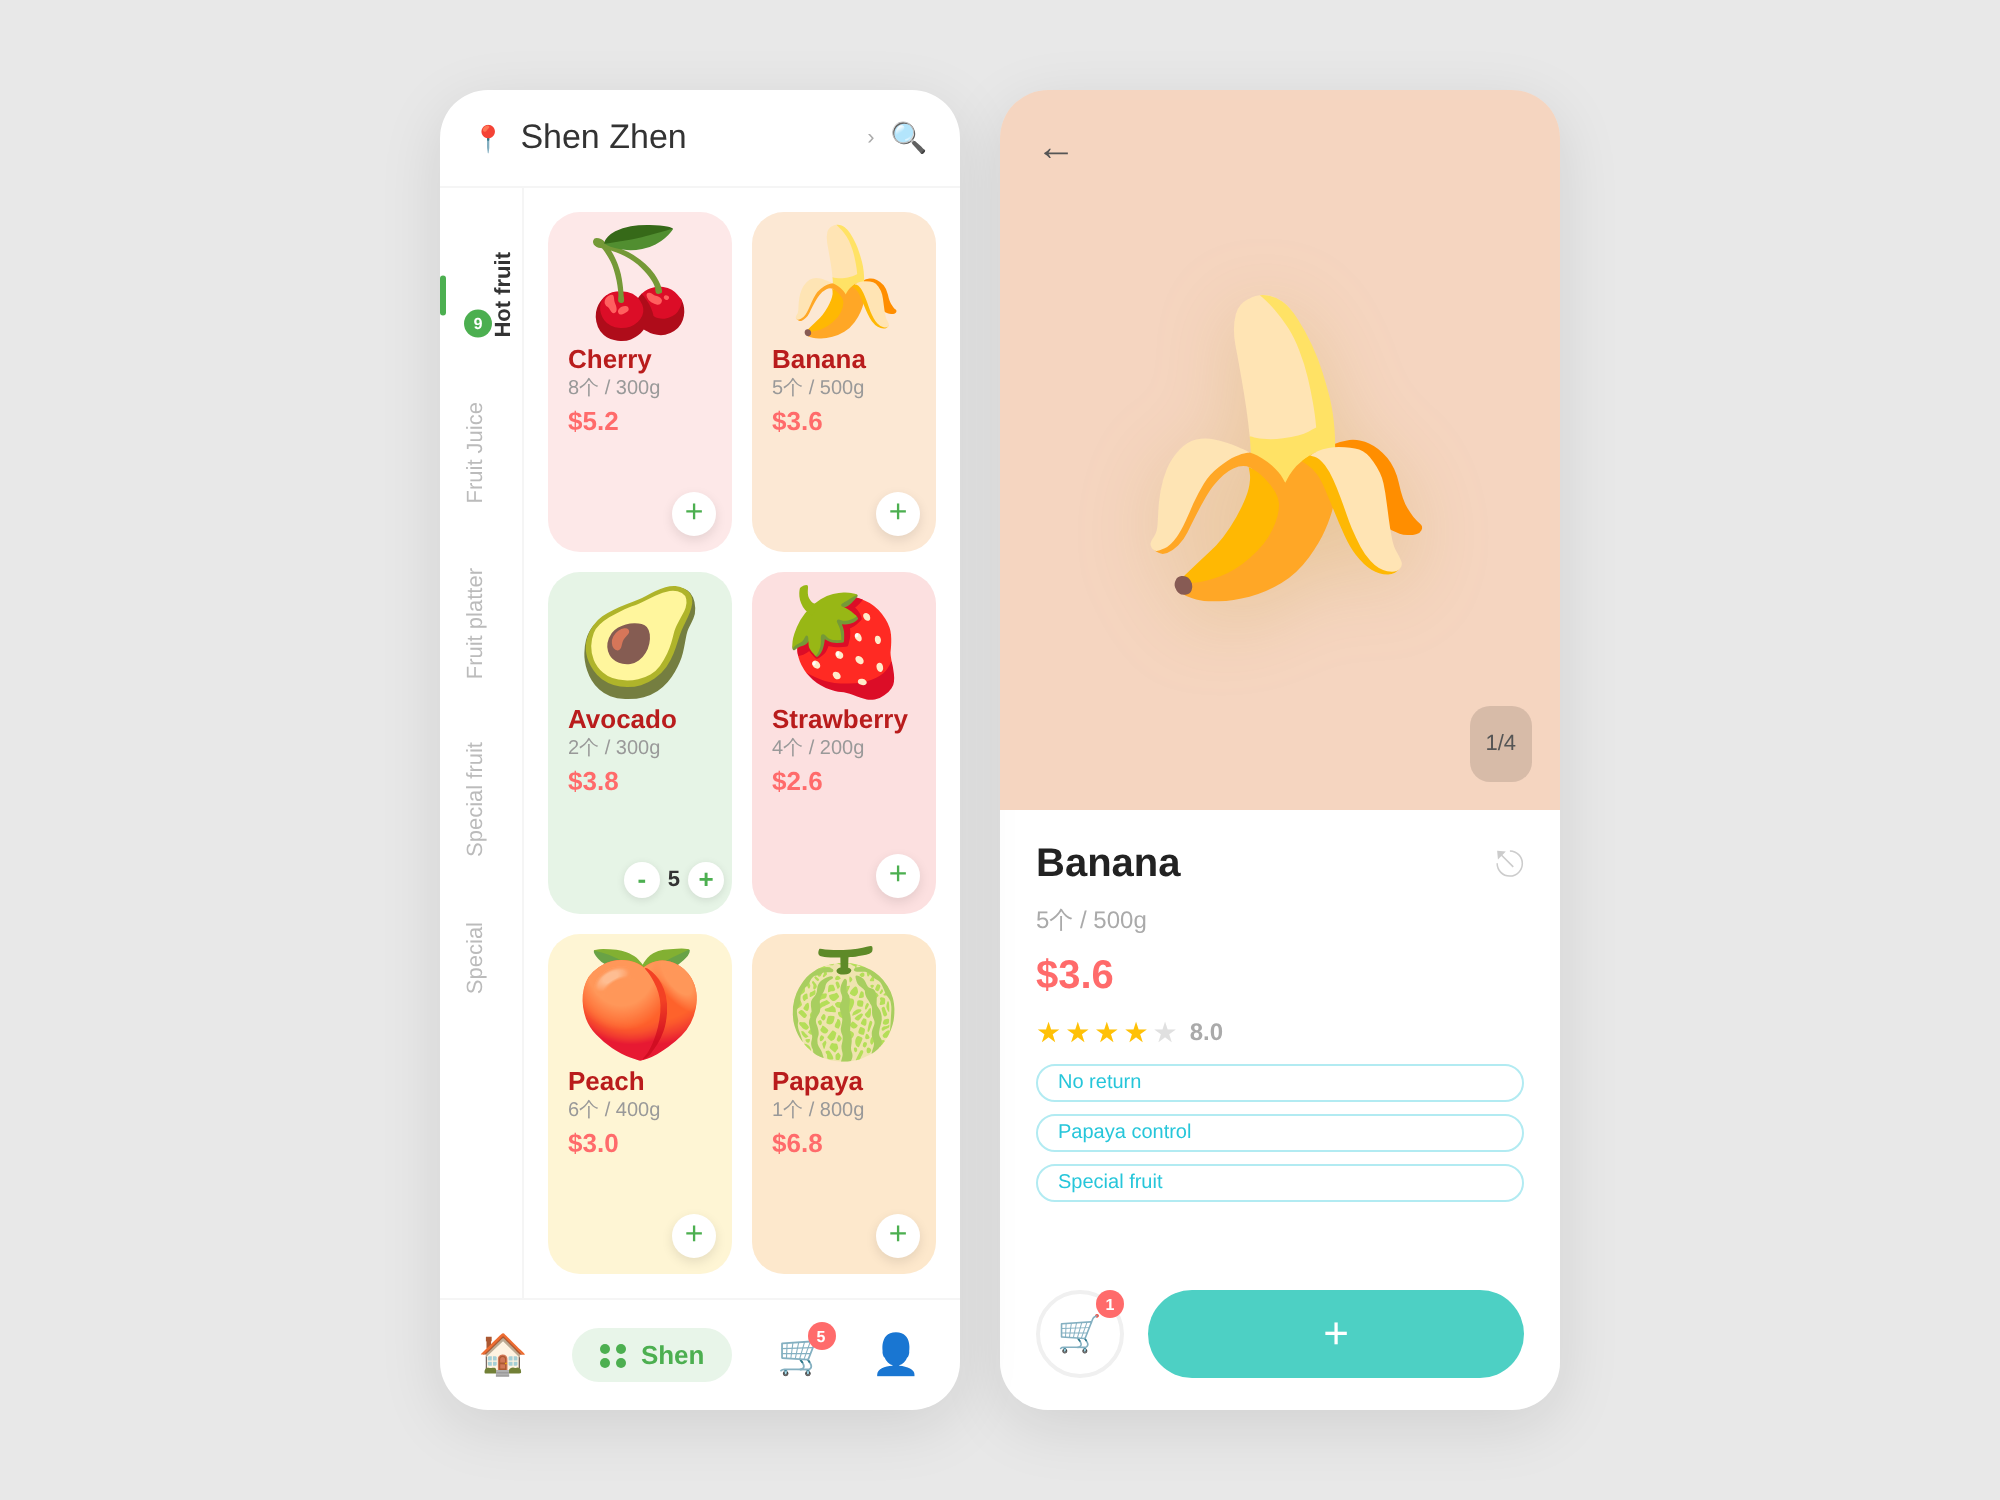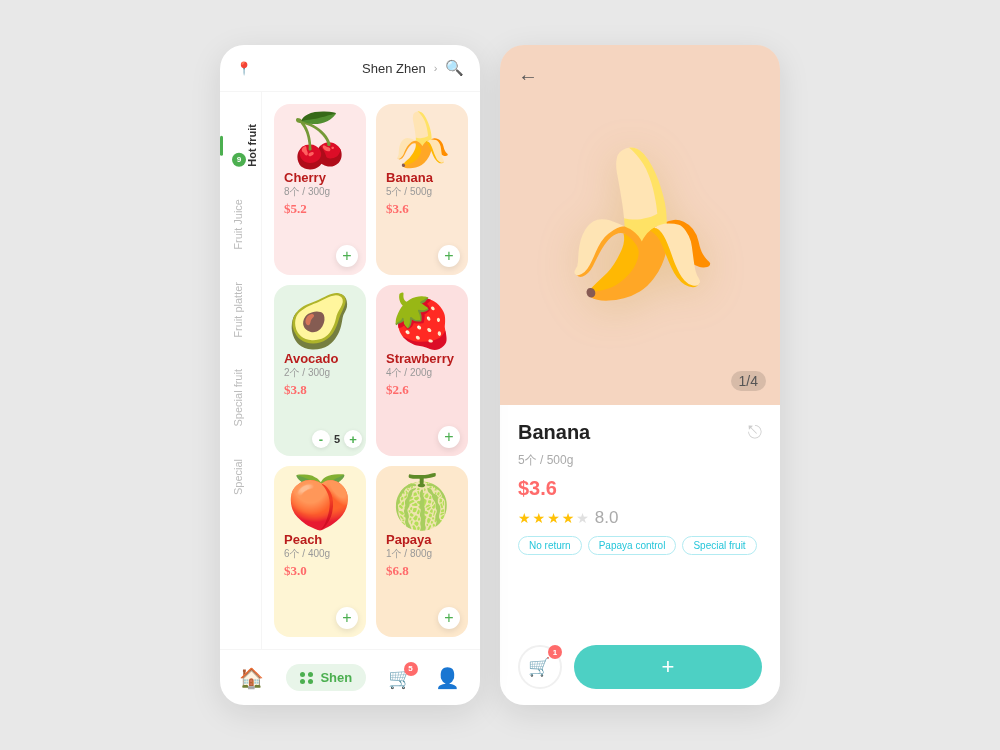--- a/index.html
+++ b/index.html
@@ -40,25 +40,24 @@
       gap: 8px;
       border-bottom: 1px solid #f5f5f5;
     }
 
     .location-icon {
       color: #4CAF50;
       font-size: 13px;
     }
 
     .location-text {
-      font-size: 13px;
+      font-size: 17px;
       color: #333;
       font-weight: 500;
       flex: 1;
-      text-align: right;
     }
 
     .arrow-icon {
       color: #aaa;
       font-size: 11px;
     }
 
     .search-icon {
       color: #aaa;
       font-size: 15px;
@@ -161,21 +160,20 @@
     .fruit-quantity {
       font-size: 10px;
       color: #999;
       margin-bottom: 2px;
     }
 
     .fruit-price {
       font-size: 13px;
       font-weight: 700;
       color: #ff6b6b;
-      font-family: Liberation Serif, serif;
     }
 
     .add-btn {
       position: absolute;
       bottom: 8px;
       right: 8px;
       width: 22px;
       height: 22px;
       background: #fff;
       border-radius: 50%;
@@ -323,22 +321,22 @@
       color: #555;
       cursor: pointer;
     }
 
     .page-indicator {
       position: absolute;
       bottom: 14px;
       right: 14px;
       background: rgba(0,0,0,0.12);
       border-radius: 10px;
-      padding: 2px 8px;
-      font-size: 14px;
+      padding: 13px 8px;
+      font-size: 11px;
       color: #555;
     }
 
     .banana-emoji {
       font-size: 140px;
       line-height: 1;
       filter: drop-shadow(0 8px 20px rgba(180,140,0,0.2));
     }
 
     .detail-info {
@@ -393,28 +391,30 @@
     .star {
       color: #ffc107;
       font-size: 14px;
     }
 
     .star.empty {
       color: #e0e0e0;
     }
 
     .rating-value {
-      font-size: 17px;
+      font-size: 12px;
       color: #aaa;
+      font-weight: bold;
     }
 
     .tags-row {
       display: flex;
       gap: 6px;
       flex-wrap: wrap;
+      flex-direction: column;
     }
 
     .tag {
       border: 1px solid #b2ebf2;
       border-radius: 12px;
       padding: 3px 10px;
       font-size: 10px;
       color: #26c6da;
     }
 

